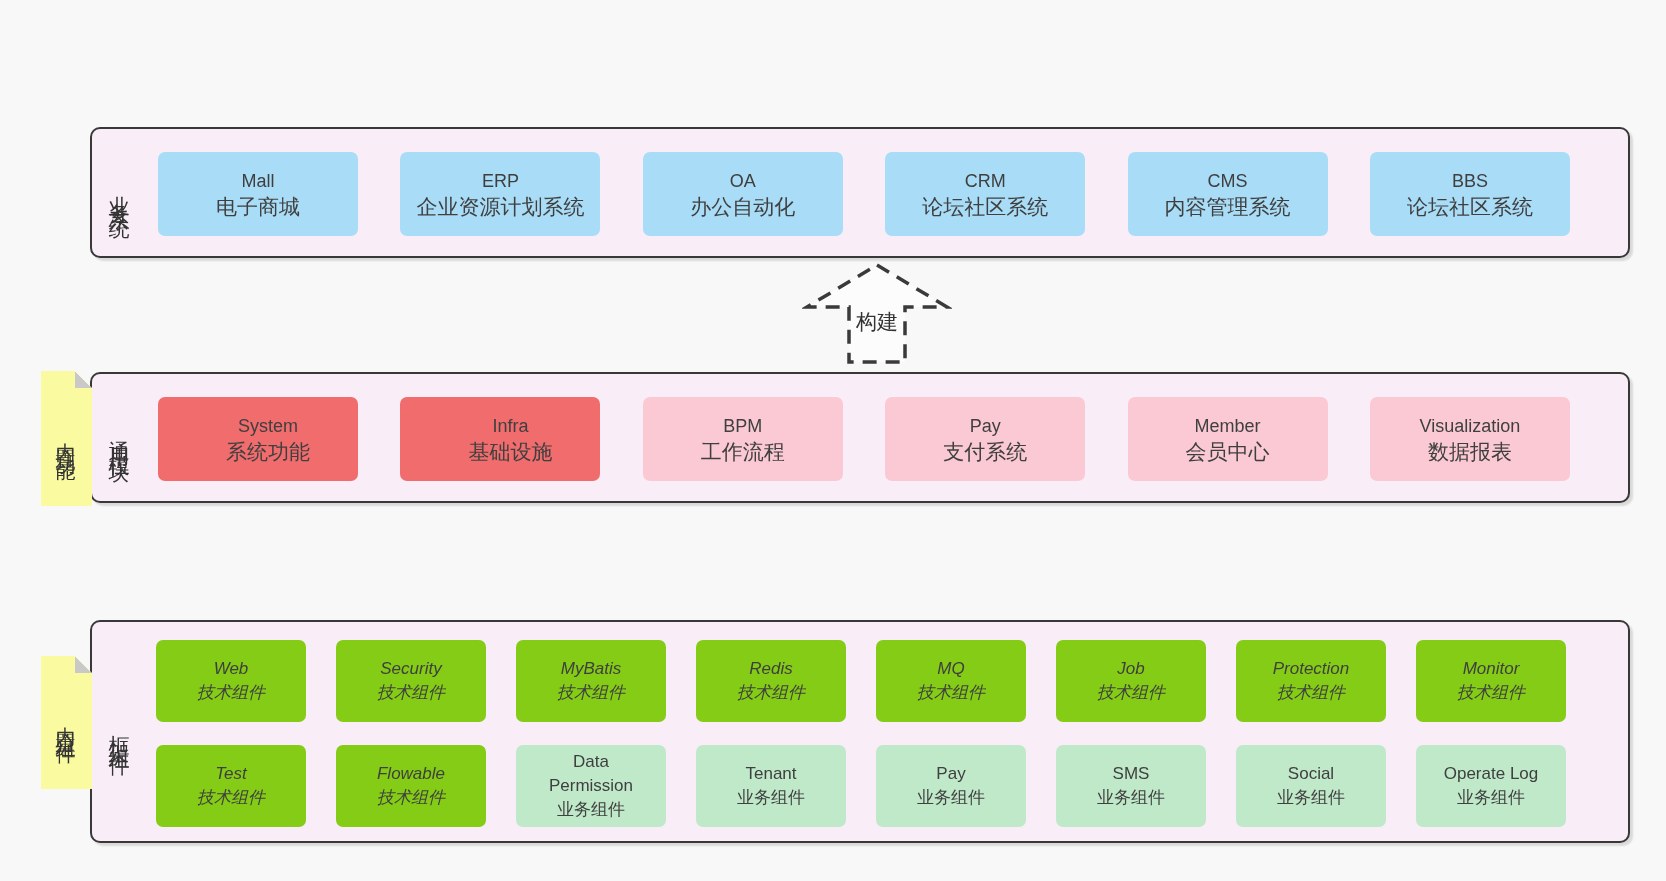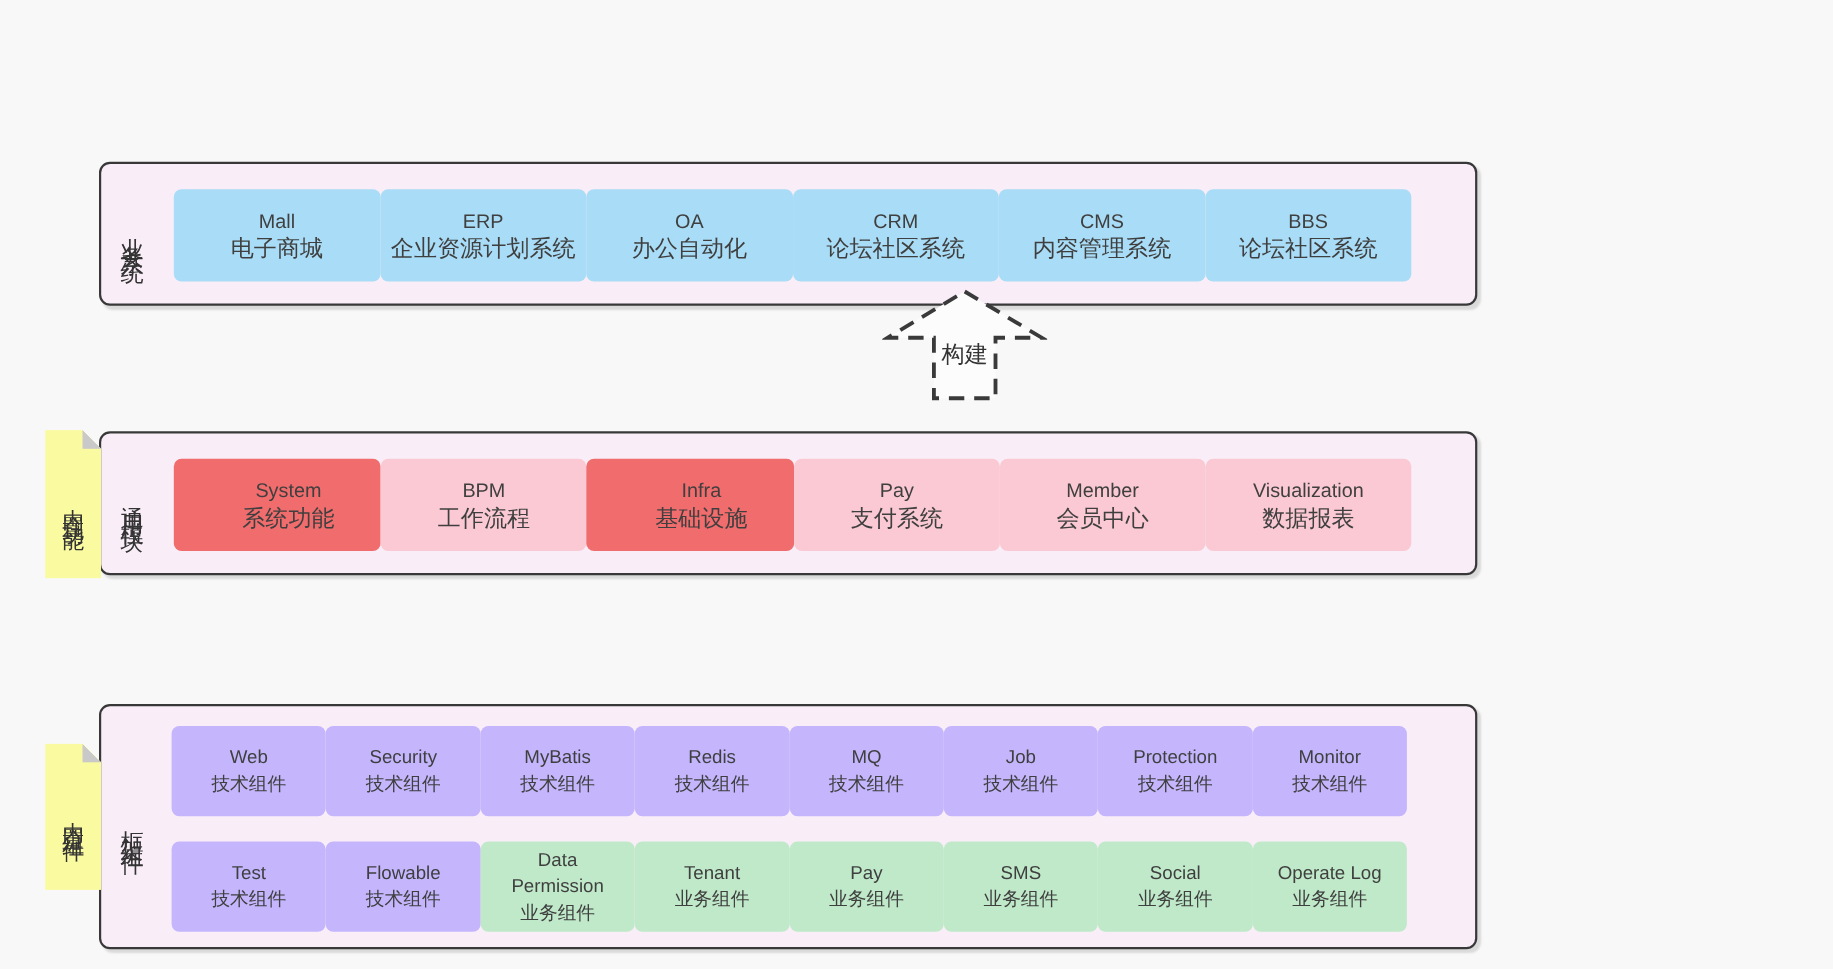--- a/index.html
+++ b/index.html
@@ -9,26 +9,25 @@
     color:#3a3a3a;
   }
   .canvas {
     position:relative;
     width:1666px; height:881px;
     background:#f8f8f8;
     overflow:hidden;
   }
   
   .layer {
-    position:absolute; left:90px; width:1253px;
+    position:absolute; left:90px; width:1540px;
     background:#f9eef8;
     border:2px solid #383838;
     border-radius:10px;
     box-shadow:3px 3px 2px rgba(0,0,0,.12);
-    margin-top:20px;
   }
   .layer-business  { top:127px; height:131px; }
   .layer-modules   { top:372px; height:131px; }
   .layer-framework { top:620px; height:223px; }
 
   .v-label {
     position:absolute; left:13px; top:50%;
     transform:translateY(-50%);
     writing-mode:vertical-rl; text-orientation:upright;
     font-size:21px; letter-spacing:7px; color:#333;
@@ -53,21 +52,21 @@
   }
   .row-6 .node { width:200px; height:84px; }
   .row-8 .node { width:150px; height:82px; padding:0 14px; }
   .node-name { font-size:18px; line-height:25px; }
   .node-desc { font-size:21px; line-height:25px; }
   .row-8 .node-name, .row-8 .node-desc { font-size:17px; line-height:24px; }
 
   .blue  { background:#a9dcf6; }
   .red   { background:#f16c6d;padding-left:20px; }
   .pink  { background:#fac9d3; }
-  .green { background:#c4b5fd; }
+  .green { background:#84cc16;font-style:italic; }
   .lgreen{ background:#bfe9c9; }
 
   
   .sticky {
     position:absolute; left:-51px; width:51px;
     background:#fafaa0;
     display:flex; justify-content:center; align-items:center;
     clip-path:polygon(0 0, calc(100% - 17px) 0, 100% 17px, 100% 100%, 0 100%);
   }
   .sticky-modules   { top:-3px; height:135px; }
@@ -139,27 +138,27 @@
     <div class="sticky sticky-modules">
       <div class="v-label">内置功能</div>
       <div class="fold"></div>
     </div>
     <div class="v-label">通用模块</div>
     <div class="row row-6">
       <div class="node red">
         <div class="node-name">System</div>
         <div class="node-desc">系统功能</div>
       </div>
-      <div class="node pink">
-        <div class="node-name">BPM</div>
-        <div class="node-desc">工作流程</div>
-      </div>
       <div class="node red">
         <div class="node-name">Infra</div>
         <div class="node-desc">基础设施</div>
+      </div>
+      <div class="node pink">
+        <div class="node-name">BPM</div>
+        <div class="node-desc">工作流程</div>
       </div>
       <div class="node pink">
         <div class="node-name">Pay</div>
         <div class="node-desc">支付系统</div>
       </div>
       <div class="node pink">
         <div class="node-name">Member</div>
         <div class="node-desc">会员中心</div>
       </div>
       <div class="node pink">

